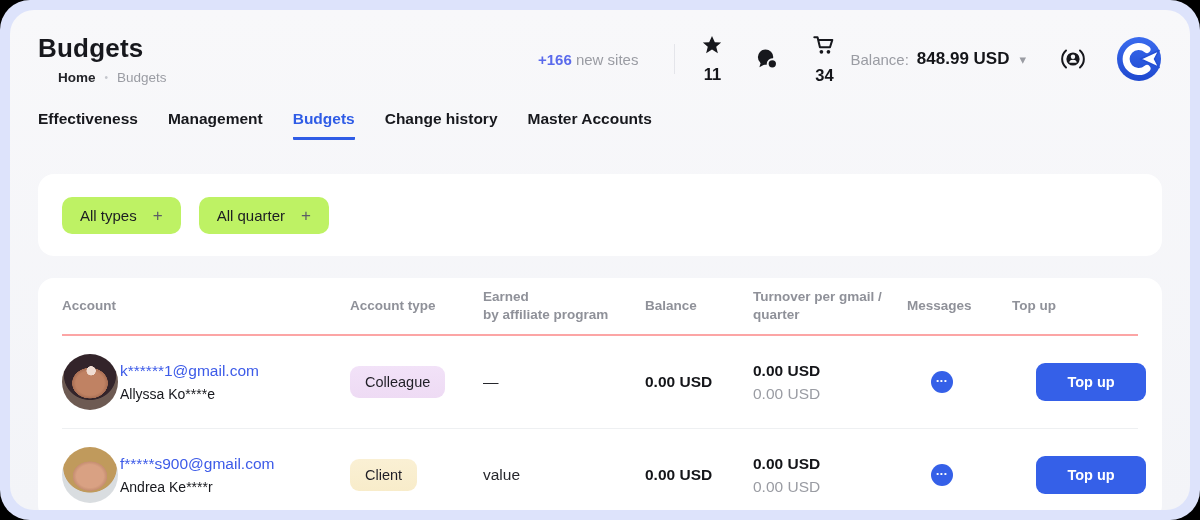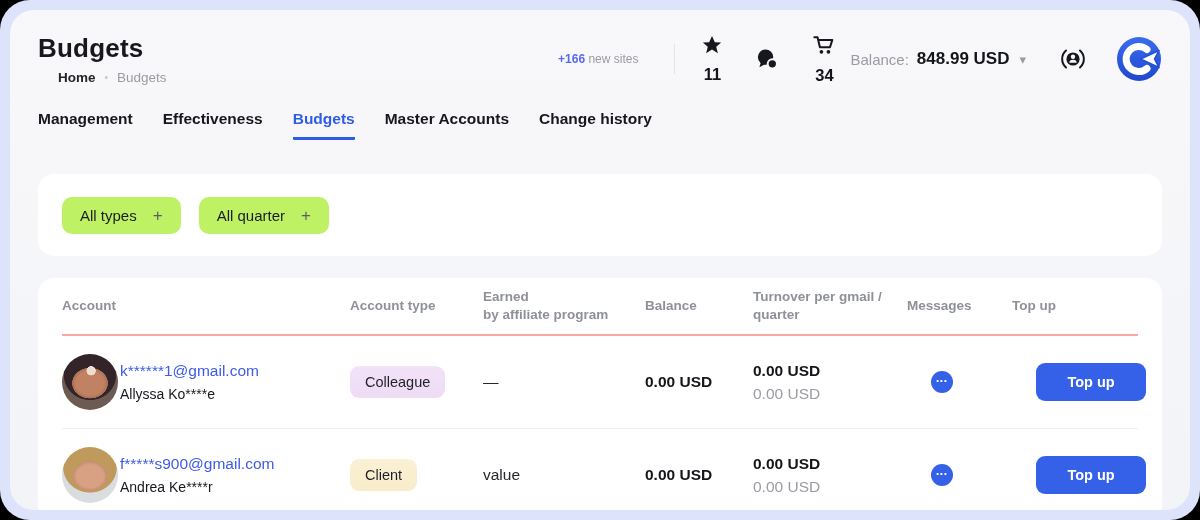--- a/index.html
+++ b/index.html
@@ -15,21 +15,21 @@
 
   
   .topbar{display:flex;align-items:center;justify-content:space-between;height:58px;}
   .title-block{display:flex;flex-direction:column;}
   .page-title{font-size:26px;font-weight:700;color:var(--dark,#17181d);letter-spacing:.2px;}
   .breadcrumb{display:flex;align-items:center;gap:9px;margin-top:6px;font-size:13.5px;padding-left:20px;}
   .bc-home{color:#232429;font-weight:600;cursor:pointer;}
   .bc-sep{color:#c4c6cc;font-size:10px;}
   .bc-cur{color:#9a9ca3;}
   .topbar-right{display:flex;align-items:center;}
-  .new-sites{font-size:12px;cursor:pointer;white-space:nowrap;}
+  .new-sites{font-size:15px;cursor:pointer;white-space:nowrap;}
   .new-sites .cnt{color:#5a6aec;font-weight:600;}
   .new-sites .lbl{color:#9a9ca3;}
   .v-divider{width:1px;height:30px;background:#e4e5ea;margin:0 26px 0 36px;}
   .icon-stat{display:flex;align-items:center;gap:9px;margin-right:32px;cursor:pointer;flex-direction:column;}
   .icon-stat .num{font-size:16.5px;font-weight:700;color:#141519;}
   .hicon{display:inline-flex;align-items:center;justify-content:center;}
   .balance{display:flex;align-items:center;gap:8px;margin-left:14px;cursor:pointer;white-space:nowrap;}
   .balance .blabel{font-size:15px;color:#9a9ca3;}
   .balance .bval{font-size:17px;font-weight:700;color:#141519;}
   .balance .chev{color:#9a9ca3;font-size:13px;margin-left:2px;}
@@ -164,25 +164,25 @@
             </defs>
             <circle cx="23" cy="23" r="22" fill="url(#lg)"></circle>
             <path d="M31 13.5 A12.6 12.6 0 1 0 31 32.5" stroke="#fff" stroke-width="7" fill="none" stroke-linecap="round"></path>
             <path d="M43 14.5 L24.5 23 L43 31.5 L38.5 23 Z" fill="#fff" stroke="#2450d6" stroke-width="1.6" stroke-linejoin="round"></path>
           </svg>
         </div>
       </div>
     </div>
 
     <div class="tabs">
+      <div class="tab">Effectiveness</div>
       <div class="tab">Management</div>
-      <div class="tab">Effectiveness</div>
       <div class="tab active">Budgets</div>
+      <div class="tab">Change history</div>
       <div class="tab">Master Accounts</div>
-      <div class="tab">Change history</div>
     </div>
 
     <div class="filter-card">
       <div class="pill">
         <span>All types</span>
         <span class="plus">+</span>
       </div>
       <div class="pill">
         <span>All quarter</span>
         <span class="plus">+</span>

